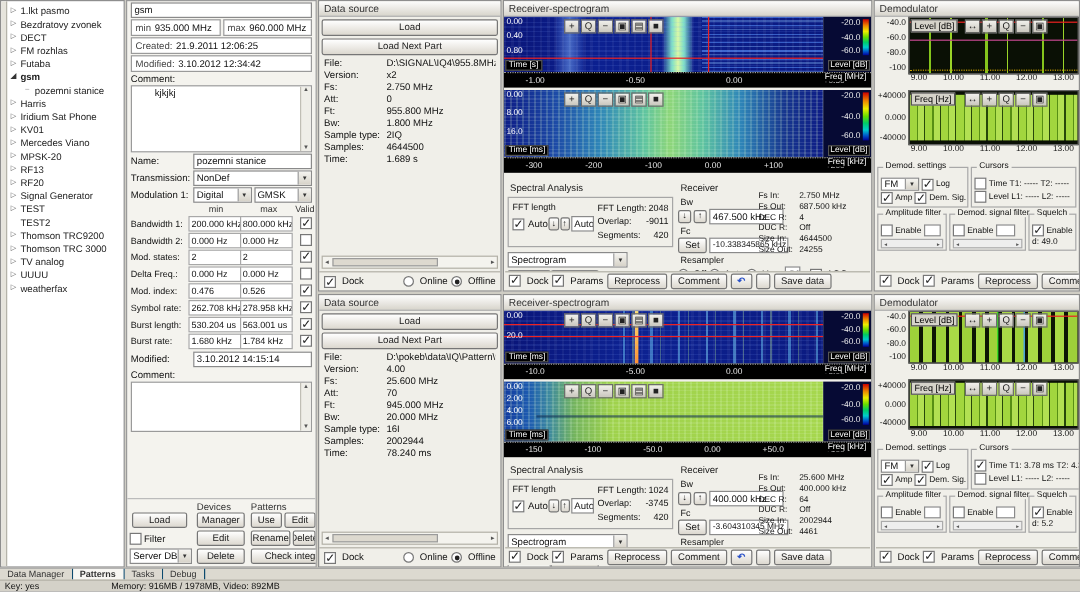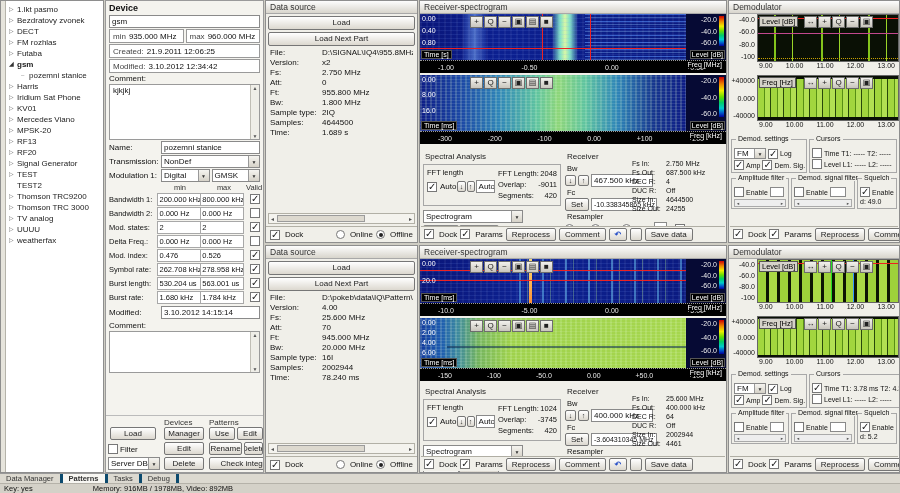--- a/index.html
+++ b/index.html
@@ -30,21 +30,21 @@
 .g-child::before{content:"–";color:#888}
 .g-leaf::before{content:""}
 
 #editor{left:105px;top:0;width:159px;height:473px;background:#f4f3ee;border:1px solid #9a9a9a}
 .sechead{font-size:9px;font-weight:bold;padding:2px 3px 1px}
 .erow{display:flex;align-items:center;margin:1px 3px;gap:2px}
 .erow .lab{width:50px;font-size:8px;flex:none}
 .erow .fld,.erow .combo{flex:1}
 .halfbox{flex:1;display:flex;gap:3px;align-items:center;border:1px solid #9a9a9a;background:#fff;height:14px;padding:0 3px;font-size:8px;overflow:hidden}
 .halfbox .k{color:#444}
-.cmtbox{position:relative;margin:1px 3px;background:#fff;border:1px solid #9a9a9a;font-size:8px;padding:1px 10px 1px 3px;overflow:hidden}
+.cmtbox{position:relative;margin:1px 3px;background:#fff;border:1px solid #9a9a9a;font-size:8px;padding:1px 10px 1px 19px;overflow:hidden}
 .vsb{position:absolute;right:0;top:0;bottom:0;width:9px;border-left:1px solid #c0beb5;background:#efeee8;font-size:5px;color:#555;display:flex;flex-direction:column;justify-content:space-between;align-items:center}
 .pghead{display:flex;margin:1px 3px 0 3px;font-size:7.5px;color:#333}
 .pghead span:nth-child(1){width:50px}
 .pghead span:nth-child(2),.pghead span:nth-child(3){width:45px;text-align:center}
 .pghead span:nth-child(4){width:14px;text-align:right}
 .prow{display:flex;align-items:center;margin:0 3px;height:14px}
 .prow .plabel{width:50px;font-size:7.5px;overflow:hidden;white-space:nowrap}
 .prow .pcell{width:45px;background:#fff;border:1px solid #a8a8a8;height:13px;font-size:7.5px;display:flex;align-items:center;padding:0 1px;overflow:hidden;white-space:nowrap;margin-right:-1px}
 .prow .cb{margin-left:7px}
 .libarea{position:absolute;left:0;right:0;bottom:0;top:414px;border-top:1px solid #bbb}
@@ -125,21 +125,21 @@
 .cursb{position:absolute;top:0;bottom:0;width:1px;background:#39f;z-index:3}
 .cursg{position:absolute;top:0;bottom:0;width:1px;background:#2d2;z-index:3}
 .dsetarea{position:absolute;left:2px;right:2px}
 .grp{position:relative;border:1px solid #a8a8a8;padding:7px 2px 1px 2px}
 .grp .gt{position:absolute;top:-5px;left:4px;font-size:7px;background:#f0efe9;padding:0 2px;white-space:nowrap}
 .g2{display:flex;gap:2px;margin-bottom:5px}
 .srowm{display:flex;align-items:center;gap:2px;margin:1px 0;font-size:7px;white-space:nowrap}
 .mini-sb{height:8px;border:1px solid #aaa;background:#eee;display:flex;justify-content:space-between;align-items:center;font-size:4px;color:#555;padding:0 1px;margin-top:2px}
 
 #tabbar{position:absolute;left:0;top:473px;height:10px;width:100%;background:#dcd9d0;border-top:1px solid #999;display:flex;font-size:7.5px}
-.stab{padding:0 6px;border-right:3px solid #0c4a6e;color:#333;display:flex;align-items:center;background:#dcd9d0}
+.stab{padding:0 6px;border-right:1px solid #0c4a6e;color:#333;display:flex;align-items:center;background:#dcd9d0}
 .stab.active{background:#f7f6f2;font-weight:bold}
 #statusbar{position:absolute;left:0;top:483px;height:10px;width:100%;background:#d4d1c8;border-top:1px solid #b5b2a9;display:flex;align-items:center;font-size:7.5px;padding:0 4px;gap:60px}
 </style>
 </head>
 <body>
 
 <div id="app">
 
   <div id="treepanel" class="panel">
     <div class="vstrip"></div>
@@ -185,21 +185,20 @@
 
         <div class="titem g-col"><span>TV analog</span></div>
 
         <div class="titem g-col"><span>UUUU</span></div>
 
         <div class="titem g-col"><span>weatherfax</span></div>
       </div>
   </div>
 
   <div id="editor" class="panel">
-    <div class="sechead">Device</div>
     <div class="erow">
         <div class="fld" style="flex:1">gsm</div>
       </div>
     <div class="erow">
       <div class="halfbox">
           <span class="k">min</span>
           <span>935.000 MHz</span>
         </div>
       <div class="halfbox">
           <span class="k">max</span>

